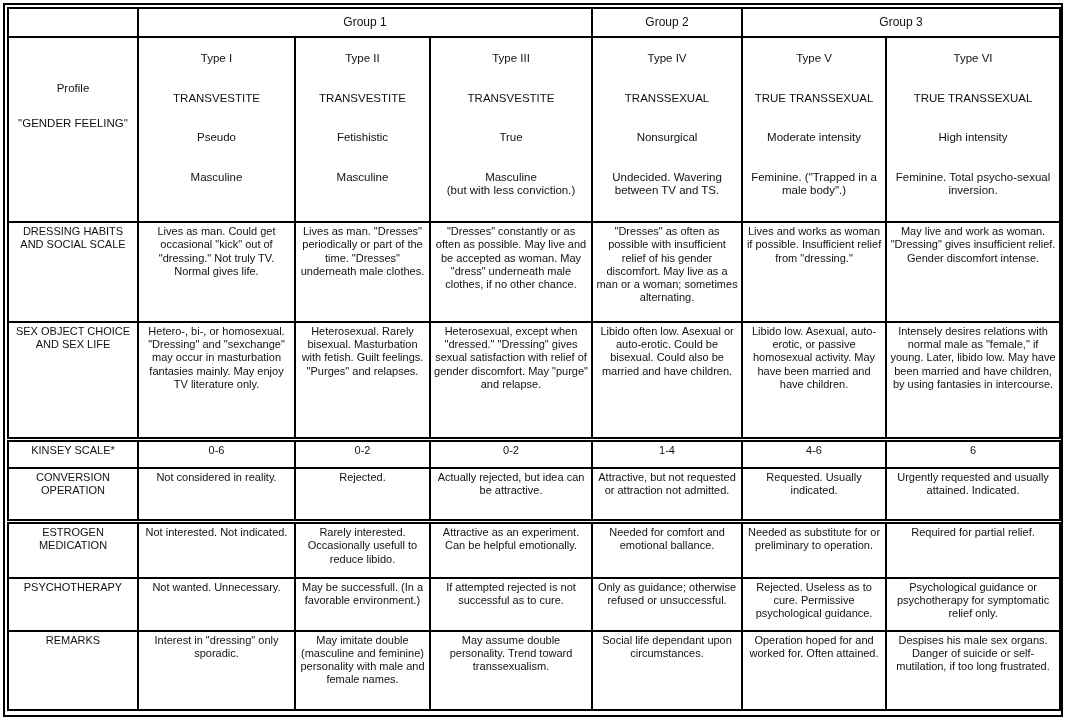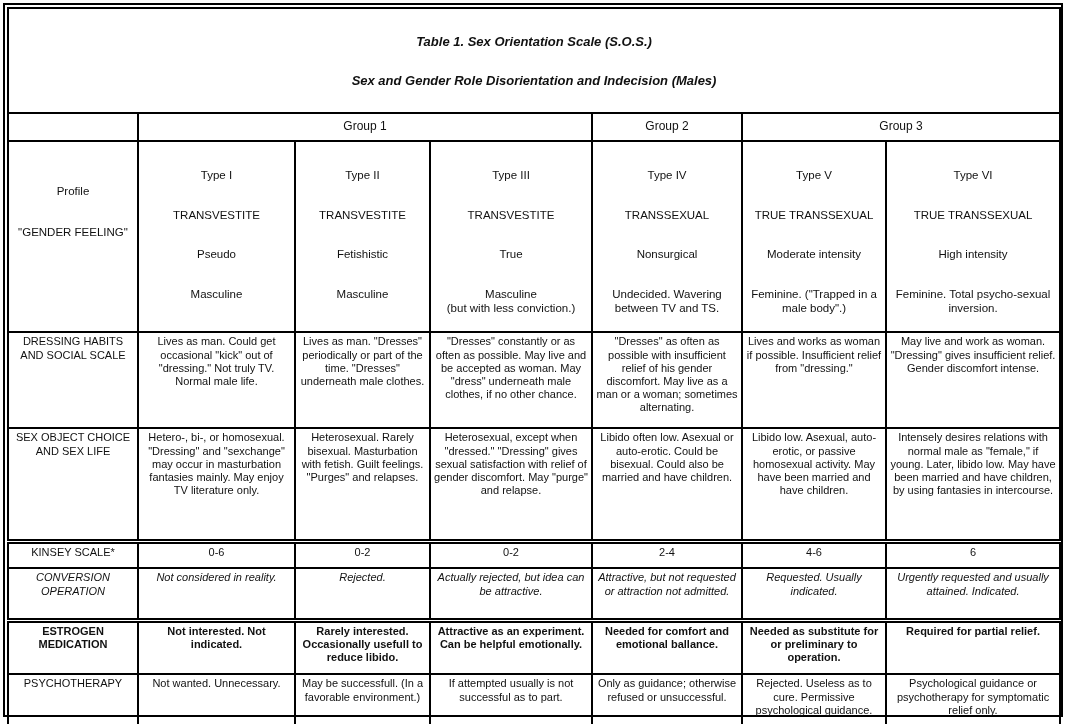--- a/index.html
+++ b/index.html
@@ -43,55 +43,49 @@
     font-style: italic;
     font-size: 13px;
     line-height: 1.5;
     padding-top: 3px;
     vertical-align: middle;
   }
   tr.r-title { height: 40px; }
   tr.r-group { height: 28px; }
   tr.r-group td { vertical-align: middle; font-size: 12px; margin-top: 44px; }
   tr.r-profile { height: 118px; }
-  tr.r-profile td { padding-top: 14px; font-size: 11.5px; }
+  tr.r-profile td { padding-top: 0; font-size: 11.5px; }
   .type-line { margin-bottom: 12px; }
   .profile-label-cell { padding-top: 30px !important; }
-  .profile-label-line { margin-bottom: 13px; }
+  .profile-label-line { margin-bottom: 7px; }
 
   tr.r-dressing { height: 96px; }
   tr.r-sexobject { height: 113px; }
   tr.r-kinsey { height: 27px; padding-left: 7px; }
-  tr.r-conversion { height: 52px; font-style: italic; }
-  tr.r-estrogen { height: 54px; font-weight: bold; }
+  tr.r-conversion { height: 52px; }
+  tr.r-estrogen { height: 54px; }
   tr.r-psycho { height: 51px; }
   tr.r-remarks { height: 76px; }
 </style>
 </head>
 <body>
 
 <div class="page-frame">
   <table class="sos">
     <colgroup>
       <col style="width:130px">
         <col style="width:157px">
         <col style="width:135px">
       <col style="width:162px">
         <col style="width:150px">
         <col style="width:144px">
       <col style="width:174px">
     </colgroup>
 
     <tbody>
-        <tr class="r-title">
-      <td colspan="7">
-        <div>Table 1. Sex Orientation Scale (S.O.S.)</div>
-        <div>Sex and Gender Role Disorientation and Indecision (Males)</div>
-      </td>
-    </tr>
 
     <tr class="r-group">
       <td></td>
       <td colspan="3">Group 1</td>
       <td>Group 2</td>
       <td colspan="2">Group 3</td>
     </tr>
 
     <tr class="r-profile">
       <td class="profile-label-cell">
@@ -132,21 +126,21 @@
       <td class="dbl-left">
         <div class="type-line">Type VI</div>
         <div class="type-line">TRUE TRANSSEXUAL</div>
         <div class="type-line">High intensity</div>
         <div>Feminine. Total psycho-sexual inversion.</div>
       </td>
     </tr>
 
     <tr class="r-dressing">
       <td>DRESSING HABITS AND SOCIAL SCALE</td>
-      <td>Lives as man. Could get occasional "kick" out of "dressing." Not truly TV. Normal male life.</td>
+      <td>Lives as man. Could get occasional "kick" out of "dressing." Not truly TV. Normal gives life.</td>
       <td>Lives as man. "Dresses" periodically or part of the time. "Dresses" underneath male clothes.</td>
       <td class="dbl-left">"Dresses" constantly or as often as possible. May live and be accepted as woman. May "dress" underneath male clothes, if no other chance.</td>
       <td>"Dresses" as often as possible with insufficient relief of his gender discomfort. May live as a man or a woman; sometimes alternating.</td>
       <td>Lives and works as woman if possible. Insufficient relief from "dressing."</td>
       <td class="dbl-left">May live and work as woman. "Dressing" gives insufficient relief. Gender discomfort intense.</td>
     </tr>
 
     <tr class="r-sexobject">
       <td>SEX OBJECT CHOICE AND SEX LIFE</td>
       <td>Hetero-, bi-, or homosexual. "Dressing" and "sexchange" may occur in masturbation fantasies mainly. May enjoy TV literature only.</td>
@@ -155,21 +149,21 @@
       <td>Libido often low. Asexual or auto-erotic. Could be bisexual. Could also be married and have children.</td>
       <td>Libido low. Asexual, auto-erotic, or passive homosexual activity. May have been married and have children.</td>
       <td class="dbl-left">Intensely desires relations with normal male as "female," if young. Later, libido low. May have been married and have children, by using fantasies in intercourse.</td>
     </tr>
 
     <tr class="r-kinsey dbl-top">
       <td>KINSEY SCALE*</td>
       <td>0-6</td>
       <td>0-2</td>
       <td class="dbl-left">0-2</td>
-      <td>2-4</td>
+      <td>1-4</td>
       <td>4-6</td>
       <td class="dbl-left">6</td>
     </tr>
 
     <tr class="r-conversion">
       <td>CONVERSION OPERATION</td>
       <td>Not considered in reality.</td>
       <td>Rejected.</td>
       <td class="dbl-left">Actually rejected, but idea can be attractive.</td>
       <td>Attractive, but not requested or attraction not admitted.</td>
@@ -184,21 +178,21 @@
       <td class="dbl-left">Attractive as an experiment. Can be helpful emotionally.</td>
       <td>Needed for comfort and emotional ballance.</td>
       <td>Needed as substitute for or preliminary to operation.</td>
       <td class="dbl-left">Required for partial relief.</td>
     </tr>
 
     <tr class="r-psycho">
       <td>PSYCHOTHERAPY</td>
       <td>Not wanted. Unnecessary.</td>
       <td>May be successfull. (In a favorable environment.)</td>
-      <td class="dbl-left">If attempted usually is not successful as to part.</td>
+      <td class="dbl-left">If attempted rejected is not successful as to cure.</td>
       <td>Only as guidance; otherwise refused or unsuccessful.</td>
       <td>Rejected. Useless as to cure. Permissive psychological guidance.</td>
       <td class="dbl-left">Psychological guidance or psychotherapy for symptomatic relief only.</td>
     </tr>
 
     <tr class="r-remarks">
       <td>REMARKS</td>
       <td>Interest in "dressing" only sporadic.</td>
       <td>May imitate double (masculine and feminine) personality with male and female names.</td>
       <td class="dbl-left">May assume double personality. Trend toward transsexualism.</td>

